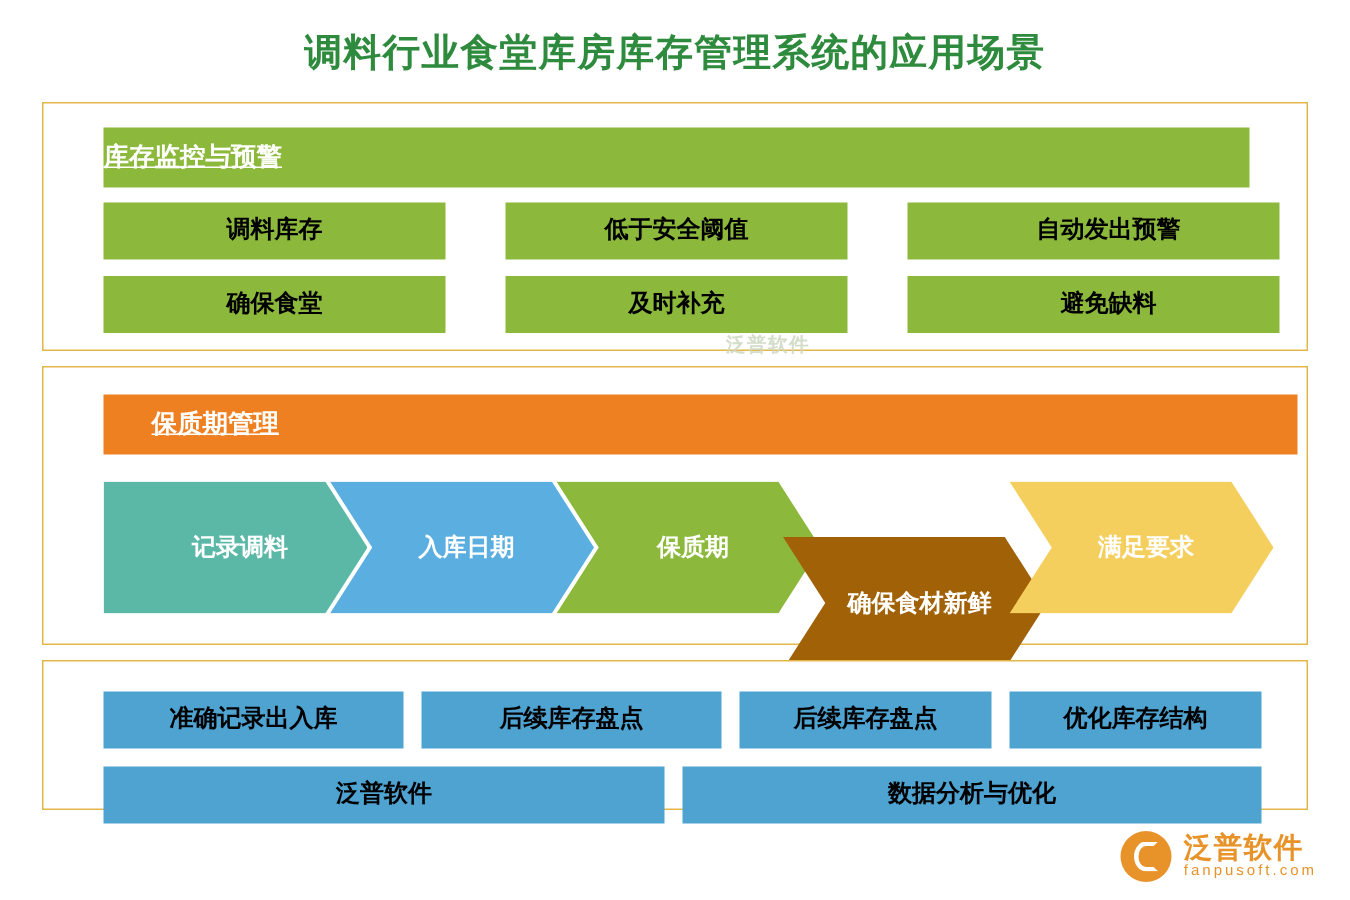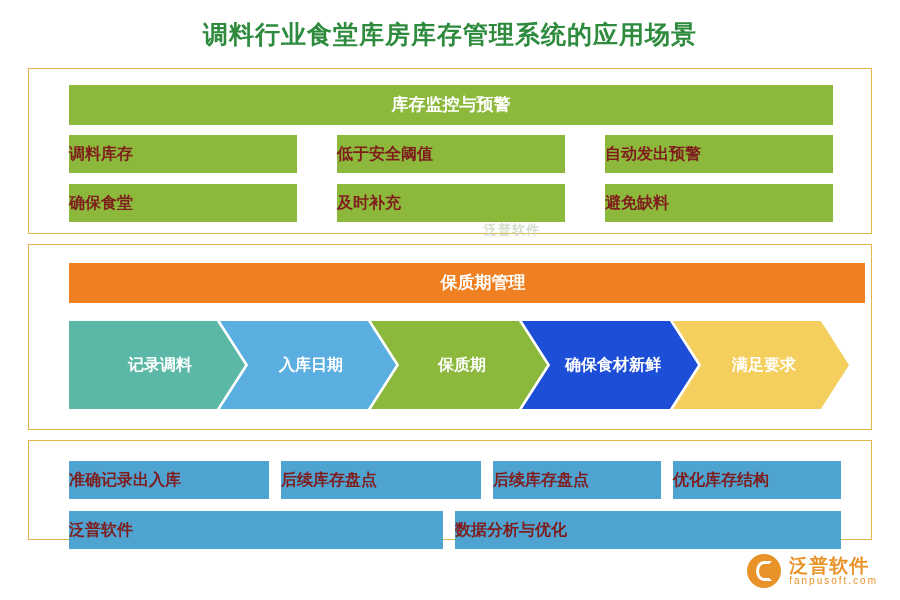--- a/index.html
+++ b/index.html
@@ -40,57 +40,57 @@
     background: #ffffff;
   }
   #panel-1 { top: 68px;  height: 166px; }
   #panel-2 { top: 244px; height: 186px; }
   #panel-3 { top: 440px; height: 100px; }
 
   .band {
     position: absolute;
     height: 40px;
     line-height: 40px;
-    text-align: center;
     color: #ffffff;
     font-size: 17px;
     font-weight: bold;
+    text-decoration: underline;
   }
   #band-green {
     left: 40px;
     top: 16px;
     width: 764px;
     background: #8cb93c;
   }
   #band-orange {
     left: 40px;
     top: 18px;
     width: 764px;
     background: #ef8022;
     padding-left: 32px;
   }
 
   .chip {
     position: absolute;
     height: 38px;
     line-height: 38px;
-    text-align: left;
-    color: #7f1d1d;
+    text-align: center;
+    color: #000000;
     font-size: 16px;
     font-weight: bold;
   }
   .chip.green { background: #8cb93c; }
   .chip.blue  { background: #4fa3d1; }
 
   
   .p1-r1 { top: 66px; width: 228px; }
   .p1-r2 { top: 115px; width: 228px; }
   .c-left  { left: 40px; }
   .c-mid   { left: 308px; }
-  .c-right { left: 576px; }
+  .c-right { left: 576px; padding-left: 20px; }
 
   
   .chev-row {
     position: absolute;
     left: 40px;
     top: 76px;
     width: 780px;
     height: 72px;
     padding-left: 36px;
   }
@@ -193,21 +193,21 @@
     <div class="watermark">泛普软件</div>
   </div>
 
   <div class="panel" id="panel-2">
     <div class="band" id="band-orange">保质期管理</div>
 
     <div class="chev-row">
       <div class="chev first" style="left:0px;   background:#5bb8a6;">记录调料</div>
       <div class="chev" style="left:151px; background:#5aaee0;">入库日期</div>
       <div class="chev" style="left:302px; background:#8cb93c;">保质期</div>
-      <div class="chev" style="left:453px; background:#1d4ed8;">确保食材新鲜</div>
+      <div class="chev" style="left:453px; background:#a16207;margin-top:37px;">确保食材新鲜</div>
       <div class="chev" style="left:604px; background:#f5cf5d;">满足要求</div>
     </div>
   </div>
 
   <div class="panel" id="panel-3">
     <div class="chip blue p3-r1" style="left:40px;  width:200px;">准确记录出入库</div>
     <div class="chip blue p3-r1" style="left:252px; width:200px;">后续库存盘点</div>
     <div class="chip blue p3-r1" style="left:464px; width:168px;">后续库存盘点</div>
     <div class="chip blue p3-r1" style="left:644px; width:168px;">优化库存结构</div>
 

